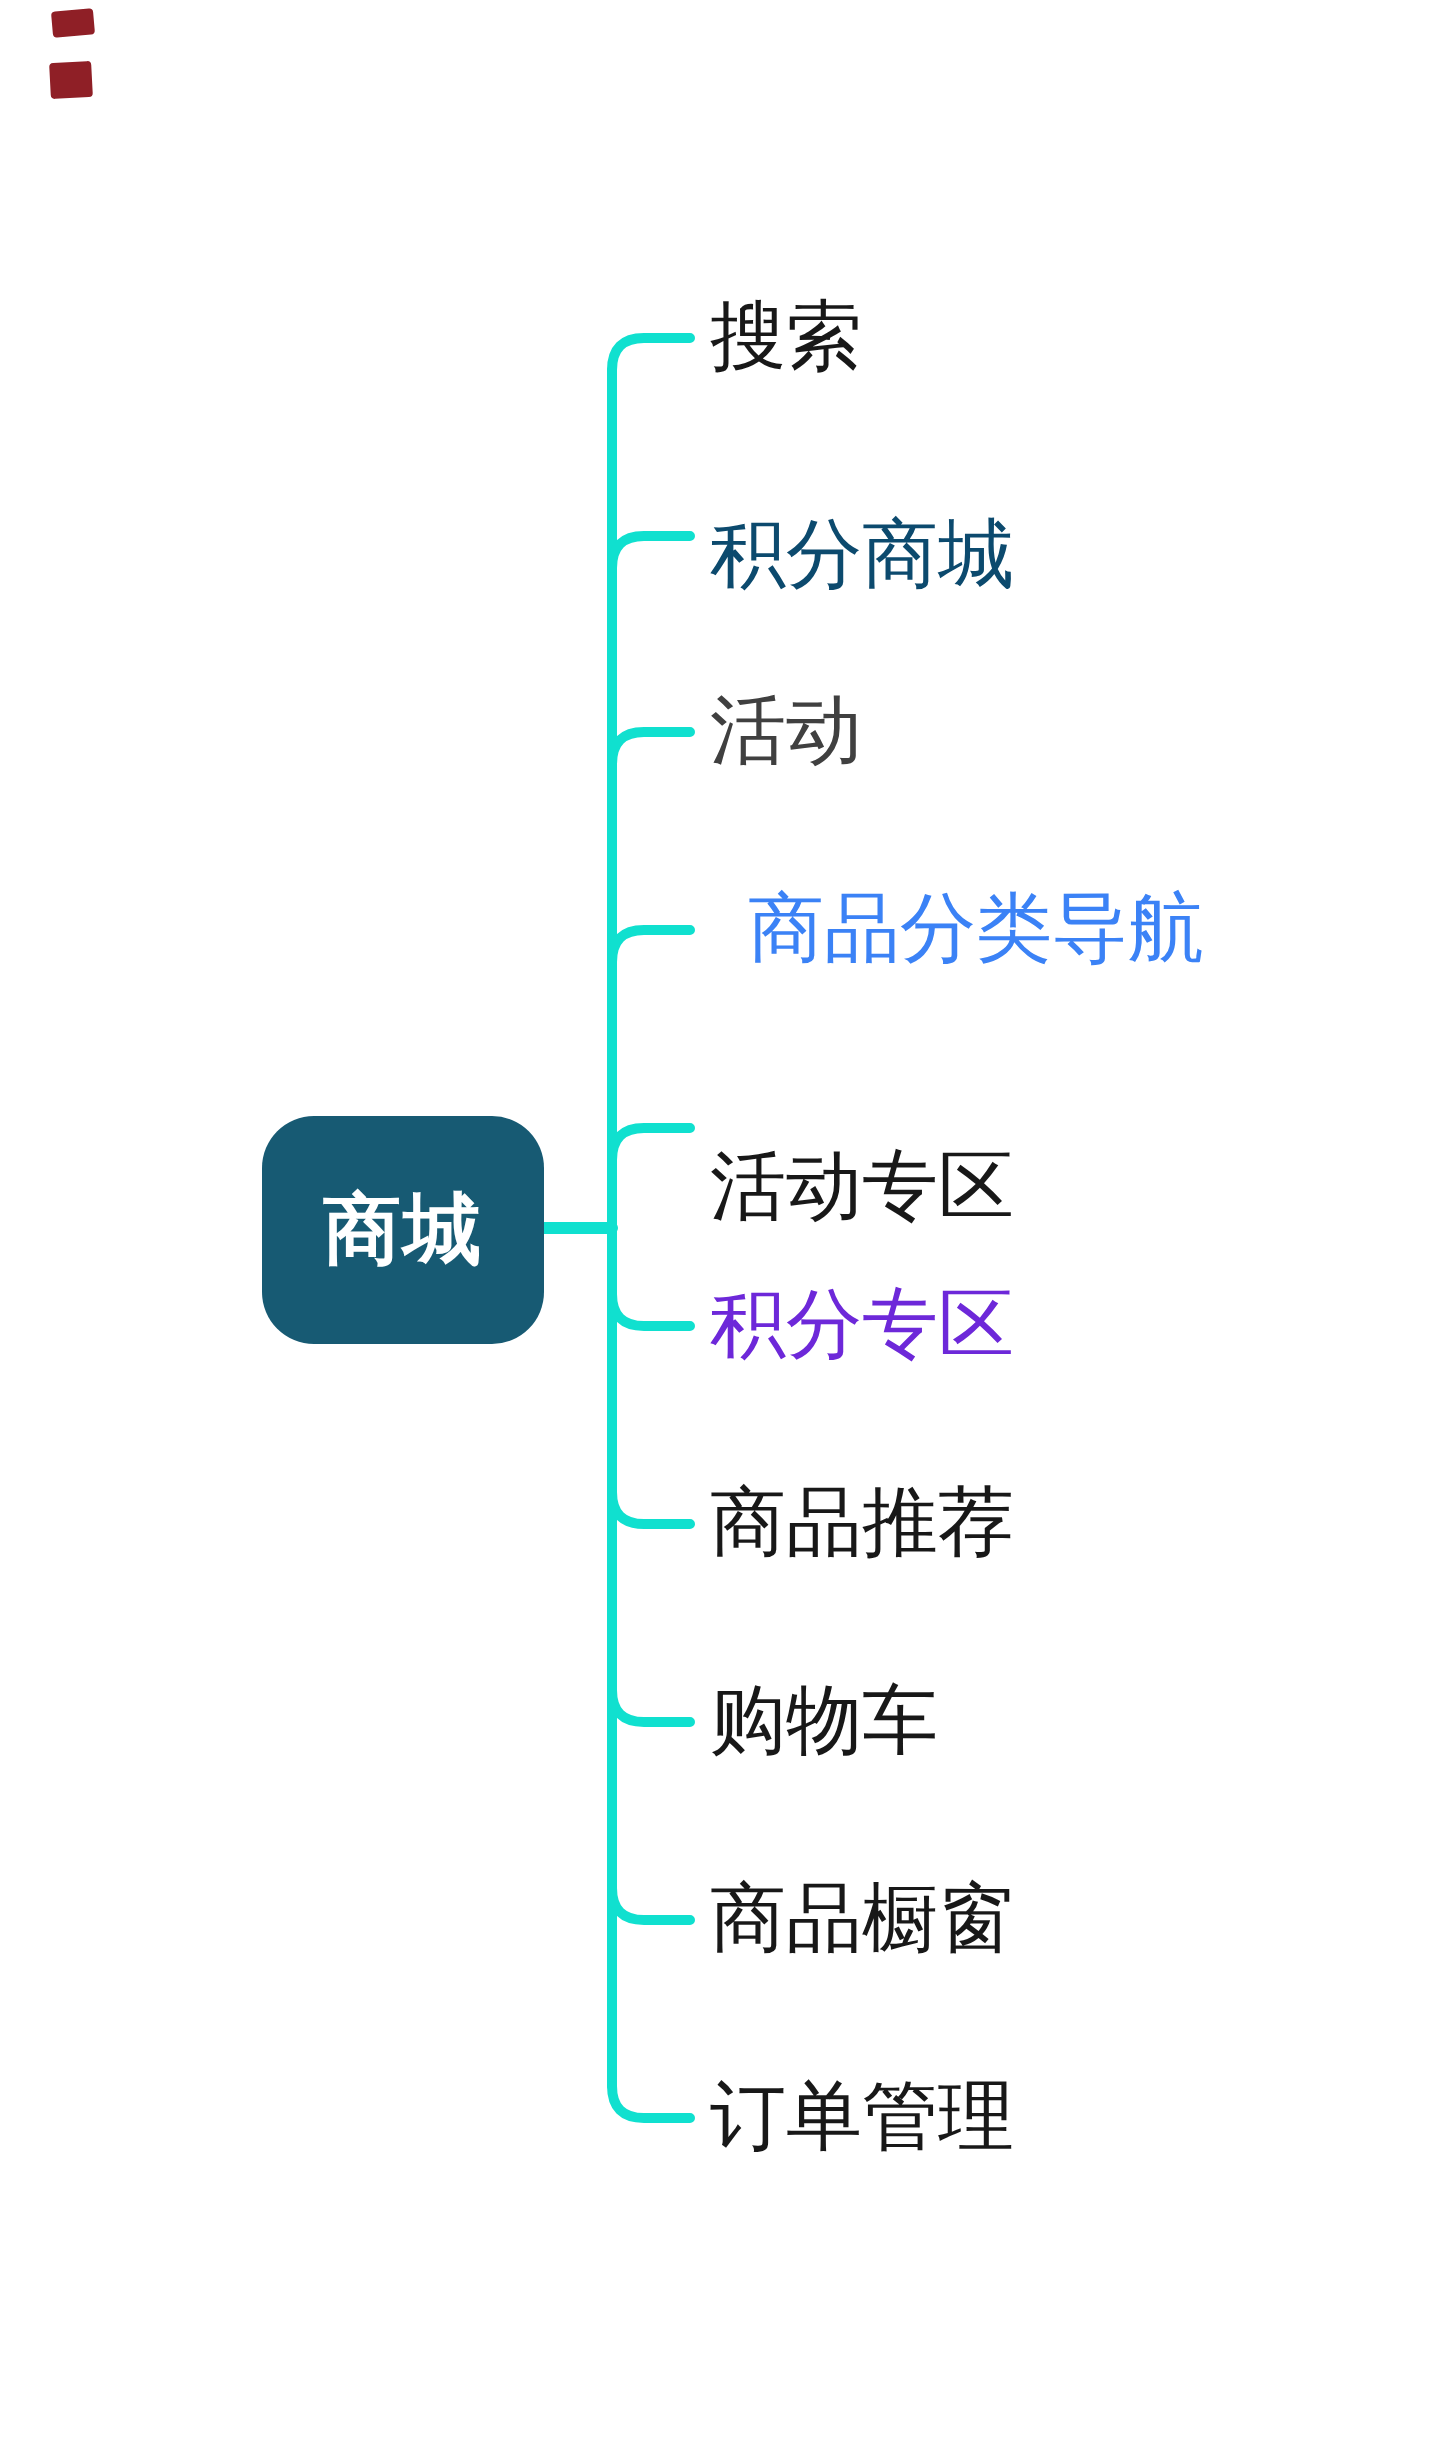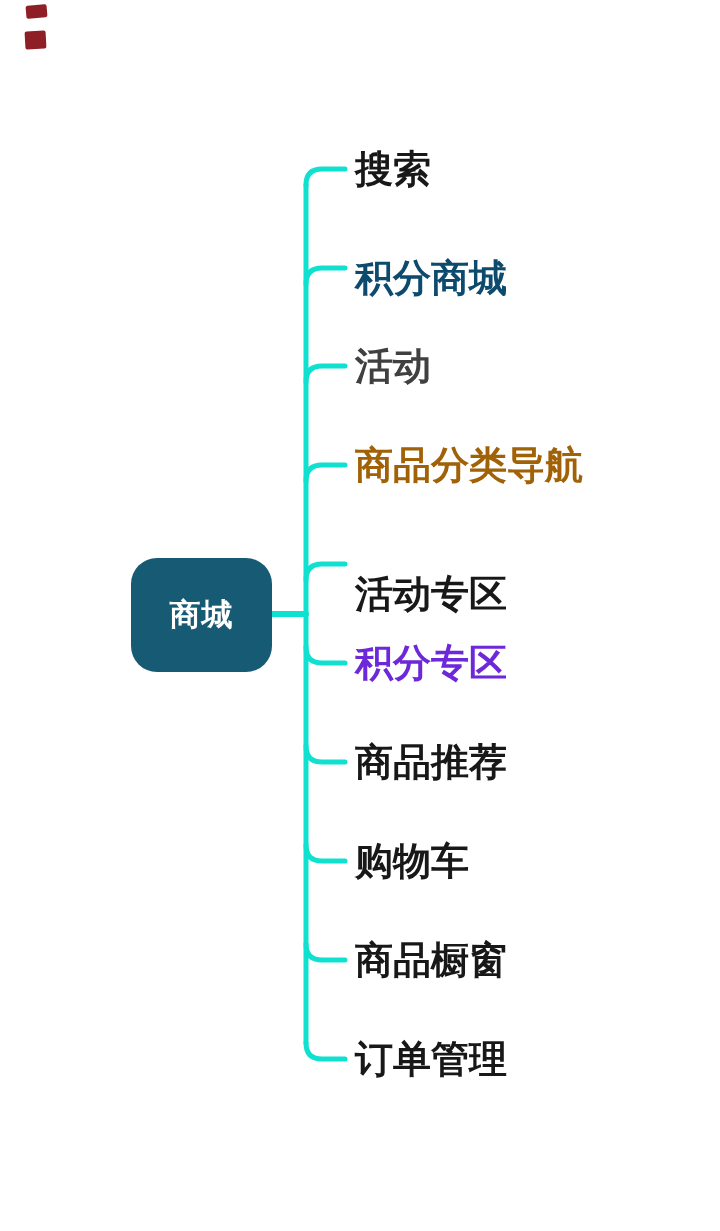--- a/index.html
+++ b/index.html
@@ -18,35 +18,35 @@
     width: 720px; height: 1231px;
   }
   .root-node {
     position: absolute;
     left: 131px; top: 558px;
     width: 141px; height: 114px;
     border-radius: 26px;
     display: flex;
     align-items: center;
     justify-content: center;
-    font-size: 31px;
+    font-size: 39px;
     font-weight: 700;
     letter-spacing: 1px;
   }
   .branch-topic {
     position: absolute;
     left: 355px;
     height: 52px;
     display: flex;
     align-items: baseline;
     white-space: nowrap;
   }
   .branch-topic .main {
     font-size: 38px;
-    font-weight: 700;
+    font-weight: 400;
     line-height: 52px;
   }
   .branch-topic .suffix {
     font-size: 31px;
     font-weight: 400;
     line-height: 52px;
     letter-spacing: 0.5px;
   }
   .stamp {
     position: absolute;
@@ -96,21 +96,21 @@
   <div id="branches">
       <div class="branch-topic" style="top: 143px; color: rgb(24, 24, 24);">
         <span class="main">搜索</span>
       </div>
       <div class="branch-topic" style="top: 252px; color: #0c4a6e;">
         <span class="main">积分商城</span>
       </div>
       <div class="branch-topic" style="top: 340px; color: #404040; align-items: flex-end;">
         <span class="main">活动</span>
       </div>
-      <div class="branch-topic" style="top: 439px; color: #a16207;">
+      <div class="branch-topic" style="top: 439px; color: #3b82f6; margin-left: 19px;">
         <span class="main">商品分类导航</span>
       </div>
       <div class="branch-topic" style="top: 568px; color: rgb(24, 24, 24);">
         <span class="main">活动专区</span>
       </div>
       <div class="branch-topic" style="top: 637px; color: #6d28d9;">
         <span class="main">积分专区</span>
       </div>
       <div class="branch-topic" style="top: 736px; color: rgb(24, 24, 24); align-items: flex-end;">
         <span class="main">商品推荐</span>

